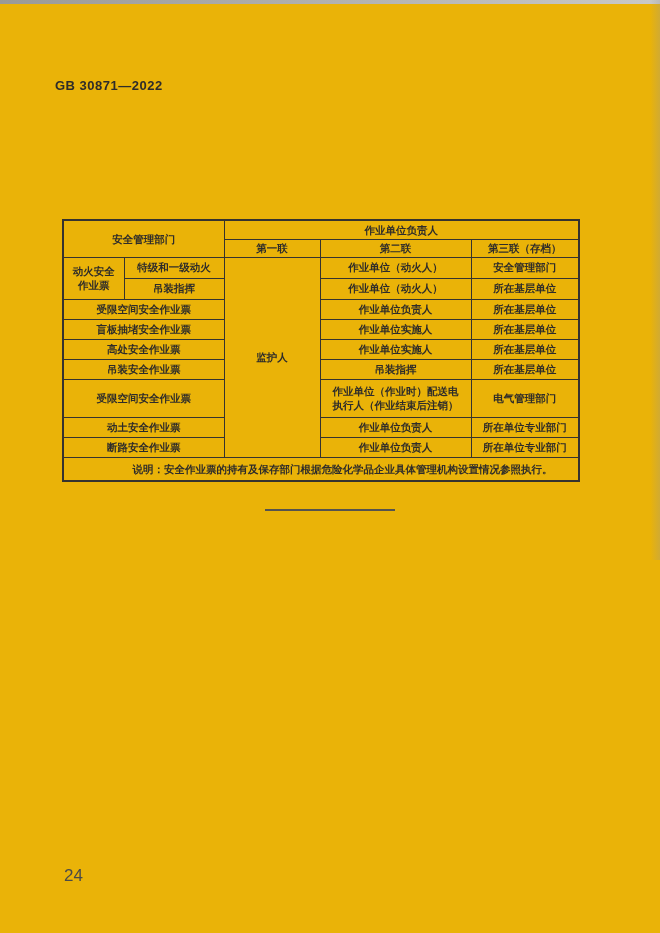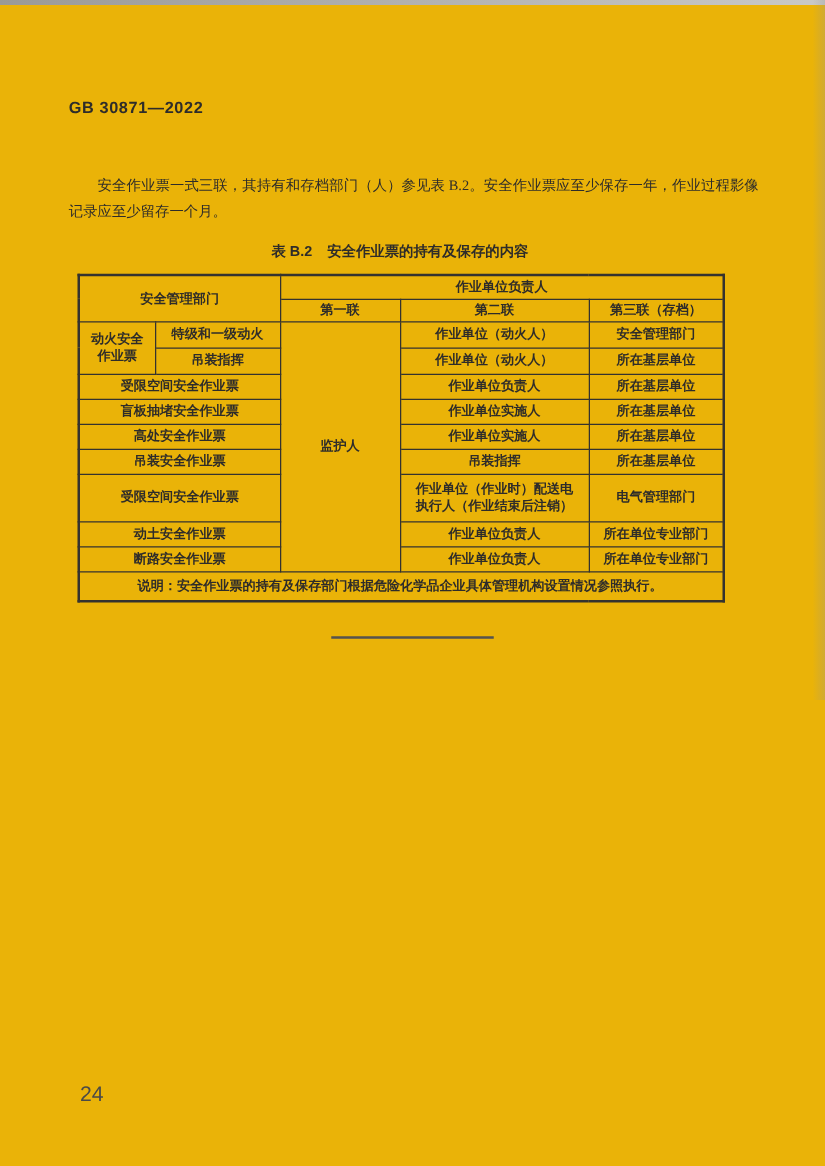--- a/index.html
+++ b/index.html
@@ -31,43 +31,39 @@
     font-size:10.5px;font-weight:600;color:#2e2c2a;
     border:2px solid #35332f;}
   table.b2 th,table.b2 td{border:1px solid #35332f;padding:0 3px;
     text-align:center;vertical-align:middle;font-weight:600;line-height:1.35;}
   tr.h1{height:19px;}
   tr.h2{height:18px;}
   tr.r{height:20px;}
   tr.r-fire{height:21px;}
   tr.r-elec{height:38px;}
   tr.r-note{height:24px;}
-  tr.r-note td{text-align:left;padding-left:46px;}
+  tr.r-note td{text-align:center;padding-left:46px;}
   .blk{display:block;}
   .end-rule{position:absolute;left:265px;top:509px;width:130px;height:0;
     border-top:2px solid #55534f;}
   .page-number{position:absolute;left:64px;top:866px;
     font-family:"Liberation Sans","DejaVu Sans",sans-serif;
     font-size:17px;color:#4a4a48;}
 </style>
 </head>
 <body>
 
 <div class="page">
   <div class="scan-top"></div>
   <div class="scan-right"></div>
 
   <div class="doc-code">GB 30871—2022</div>
 
 
-  <p class="body-para">安全作业票一式三联，其持有和存档部门（人）参见表 B.2。安全作业票应至少保存一年，作业过程影像记录应至少留存一个月。</p>
 
-  <div class="table-caption">
-    <span>表 B.2</span><span class="cap-title">安全作业票的持有及保存的内容</span>
-  </div>
 
   <table class="b2">
     <colgroup>
       <col style="width:61px">
         <col style="width:100px">
         <col style="width:96px">
         <col style="width:151px">
         <col style="width:108px">
     </colgroup>
     <tbody>

